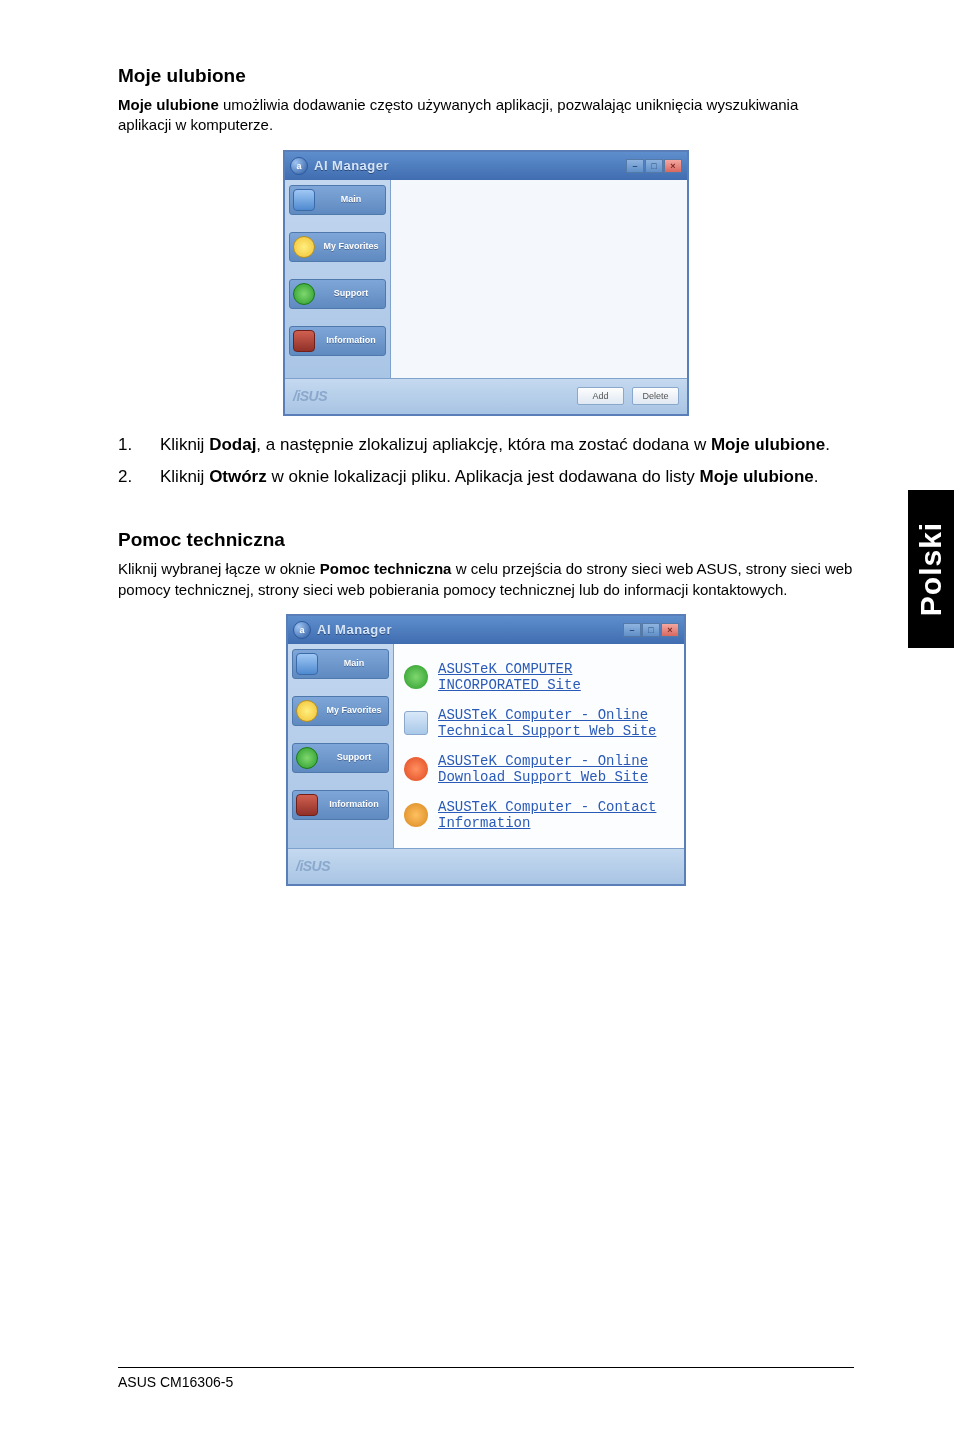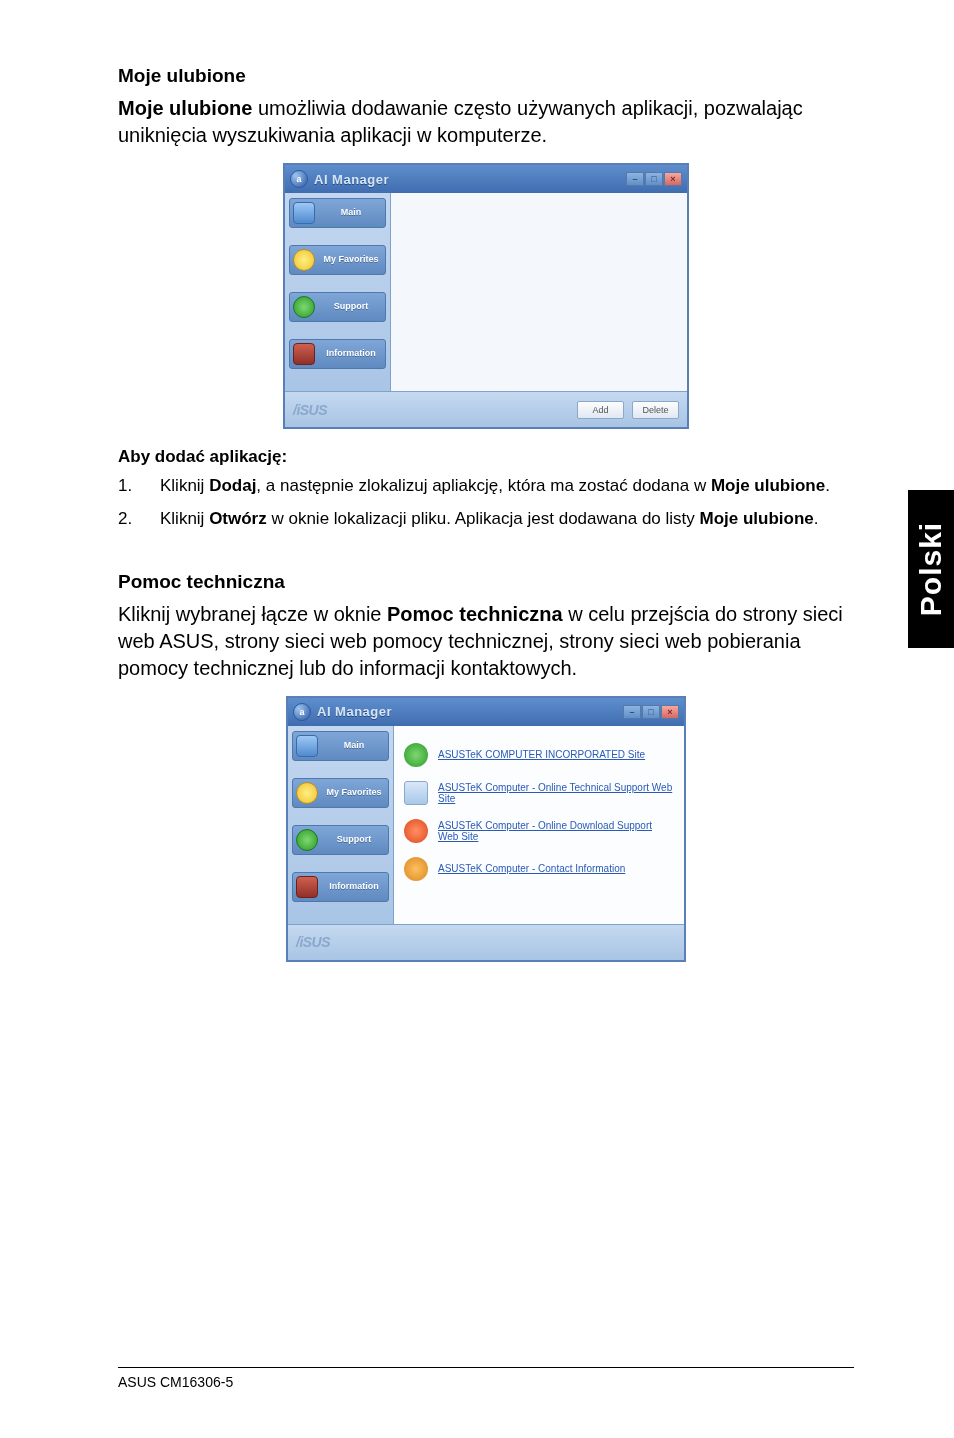--- a/index.html
+++ b/index.html
@@ -32,21 +32,21 @@
     font-size: 30px;
     font-weight: bold;
     letter-spacing: 1px;
   }
   h2.section-title {
     font-size: 19px;
     font-weight: bold;
     margin-bottom: 8px;
   }
   p.intro {
-    font-size: 20px;
+    font-size: 15px;
     line-height: 1.35;
     margin-bottom: 14px;
   }
   .bold { font-weight: bold; }
   .screenshot-wrap {
     display: flex;
     justify-content: center;
     margin: 10px 0 18px 0;
   }
   
@@ -197,22 +197,23 @@
     width: 24px; height: 24px;
     border-radius: 50%;
     flex-shrink:0;
   }
   .sup-icon.g { background: radial-gradient(circle,#7fd86f,#2a9a2a);}
   .sup-icon.b { background: linear-gradient(#d8e8f8,#a8c8e8); border-radius:3px; border:1px solid #8aa8cc;}
   .sup-icon.r { background: radial-gradient(circle,#ff9060,#e04820);}
   .sup-icon.o { background: radial-gradient(circle,#ffc060,#d88820);}
   .sup-link {
     color: #2a5ab8;
-    font-size: 10px;
+    font-size: 14px;
     text-decoration: underline;
+    font-family: Liberation Mono, monospace;
   }
   
   h3.subhead {
     font-size: 17px;
     font-weight: bold;
     margin: 8px 0;
   }
   ol.steps {
     margin: 6px 0 14px 0;
     padding: 0;
@@ -298,21 +299,20 @@
       <div class="ai-footer">
         <div class="brand">/iSUS</div>
         <div class="btns">
           <div class="fbtn">Add</div>
           <div class="fbtn">Delete</div>
         </div>
       </div>
     </div>
   </div>
 
-  <h3 class="subhead">Aby dodać aplikację:</h3>
   <ol class="steps">
     <li>
       <span class="num">1.</span>
       <span>
         <span>Kliknij </span><span class="bold">Dodaj</span><span>, a następnie zlokalizuj apliakcję, która ma zostać dodana w </span><span class="bold">Moje ulubione</span><span>.</span>
       </span>
     </li>
     <li>
       <span class="num">2.</span>
       <span>

